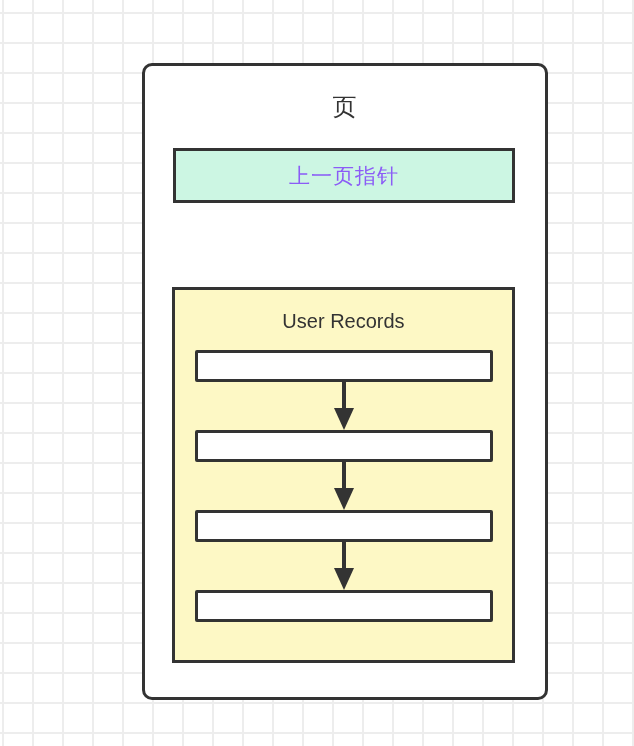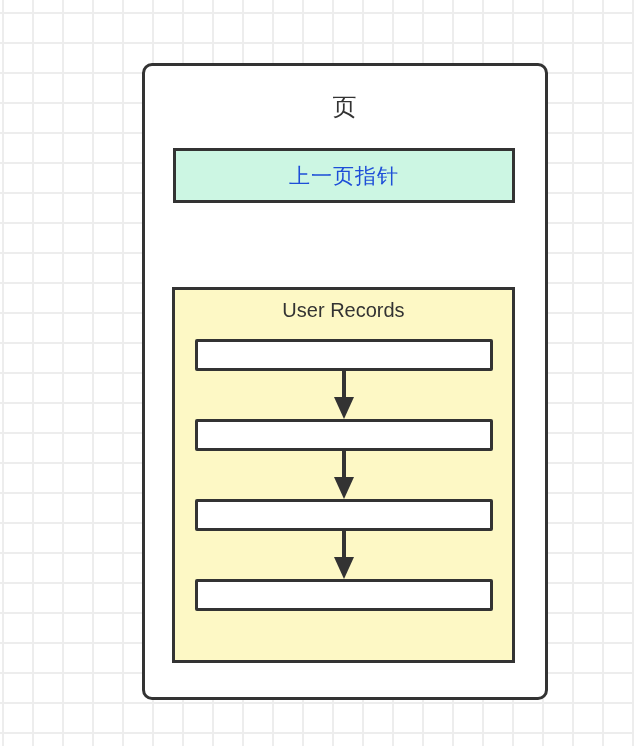--- a/index.html
+++ b/index.html
@@ -38,32 +38,32 @@
     width: 342px; height: 55px;
     display: flex;
   }
   .pointer-cell {
     flex: 1;
     border: 3px solid #333333;
     display: flex;
     align-items: center;
     justify-content: center;
     font-size: 21px;
-    color: #1d4ed8;
+    color: #8b5cf6;
     letter-spacing: 1px;
   }
   .pointer-cell + .pointer-cell { margin-left: -3px; }
   .records-box {
     position: absolute;
     left: 27px; top: 221px;
     width: 343px; height: 376px;
     border: 3px solid #333333;
   }
   .records-title {
-    padding-top: 9px;
+    padding-top: 20px;
     text-align: center;
     font-size: 20px;
     color: #333333;
   }
   .records-list {
     margin-top: 17px;
     display: flex;
     flex-direction: column;
     align-items: center;
   }

